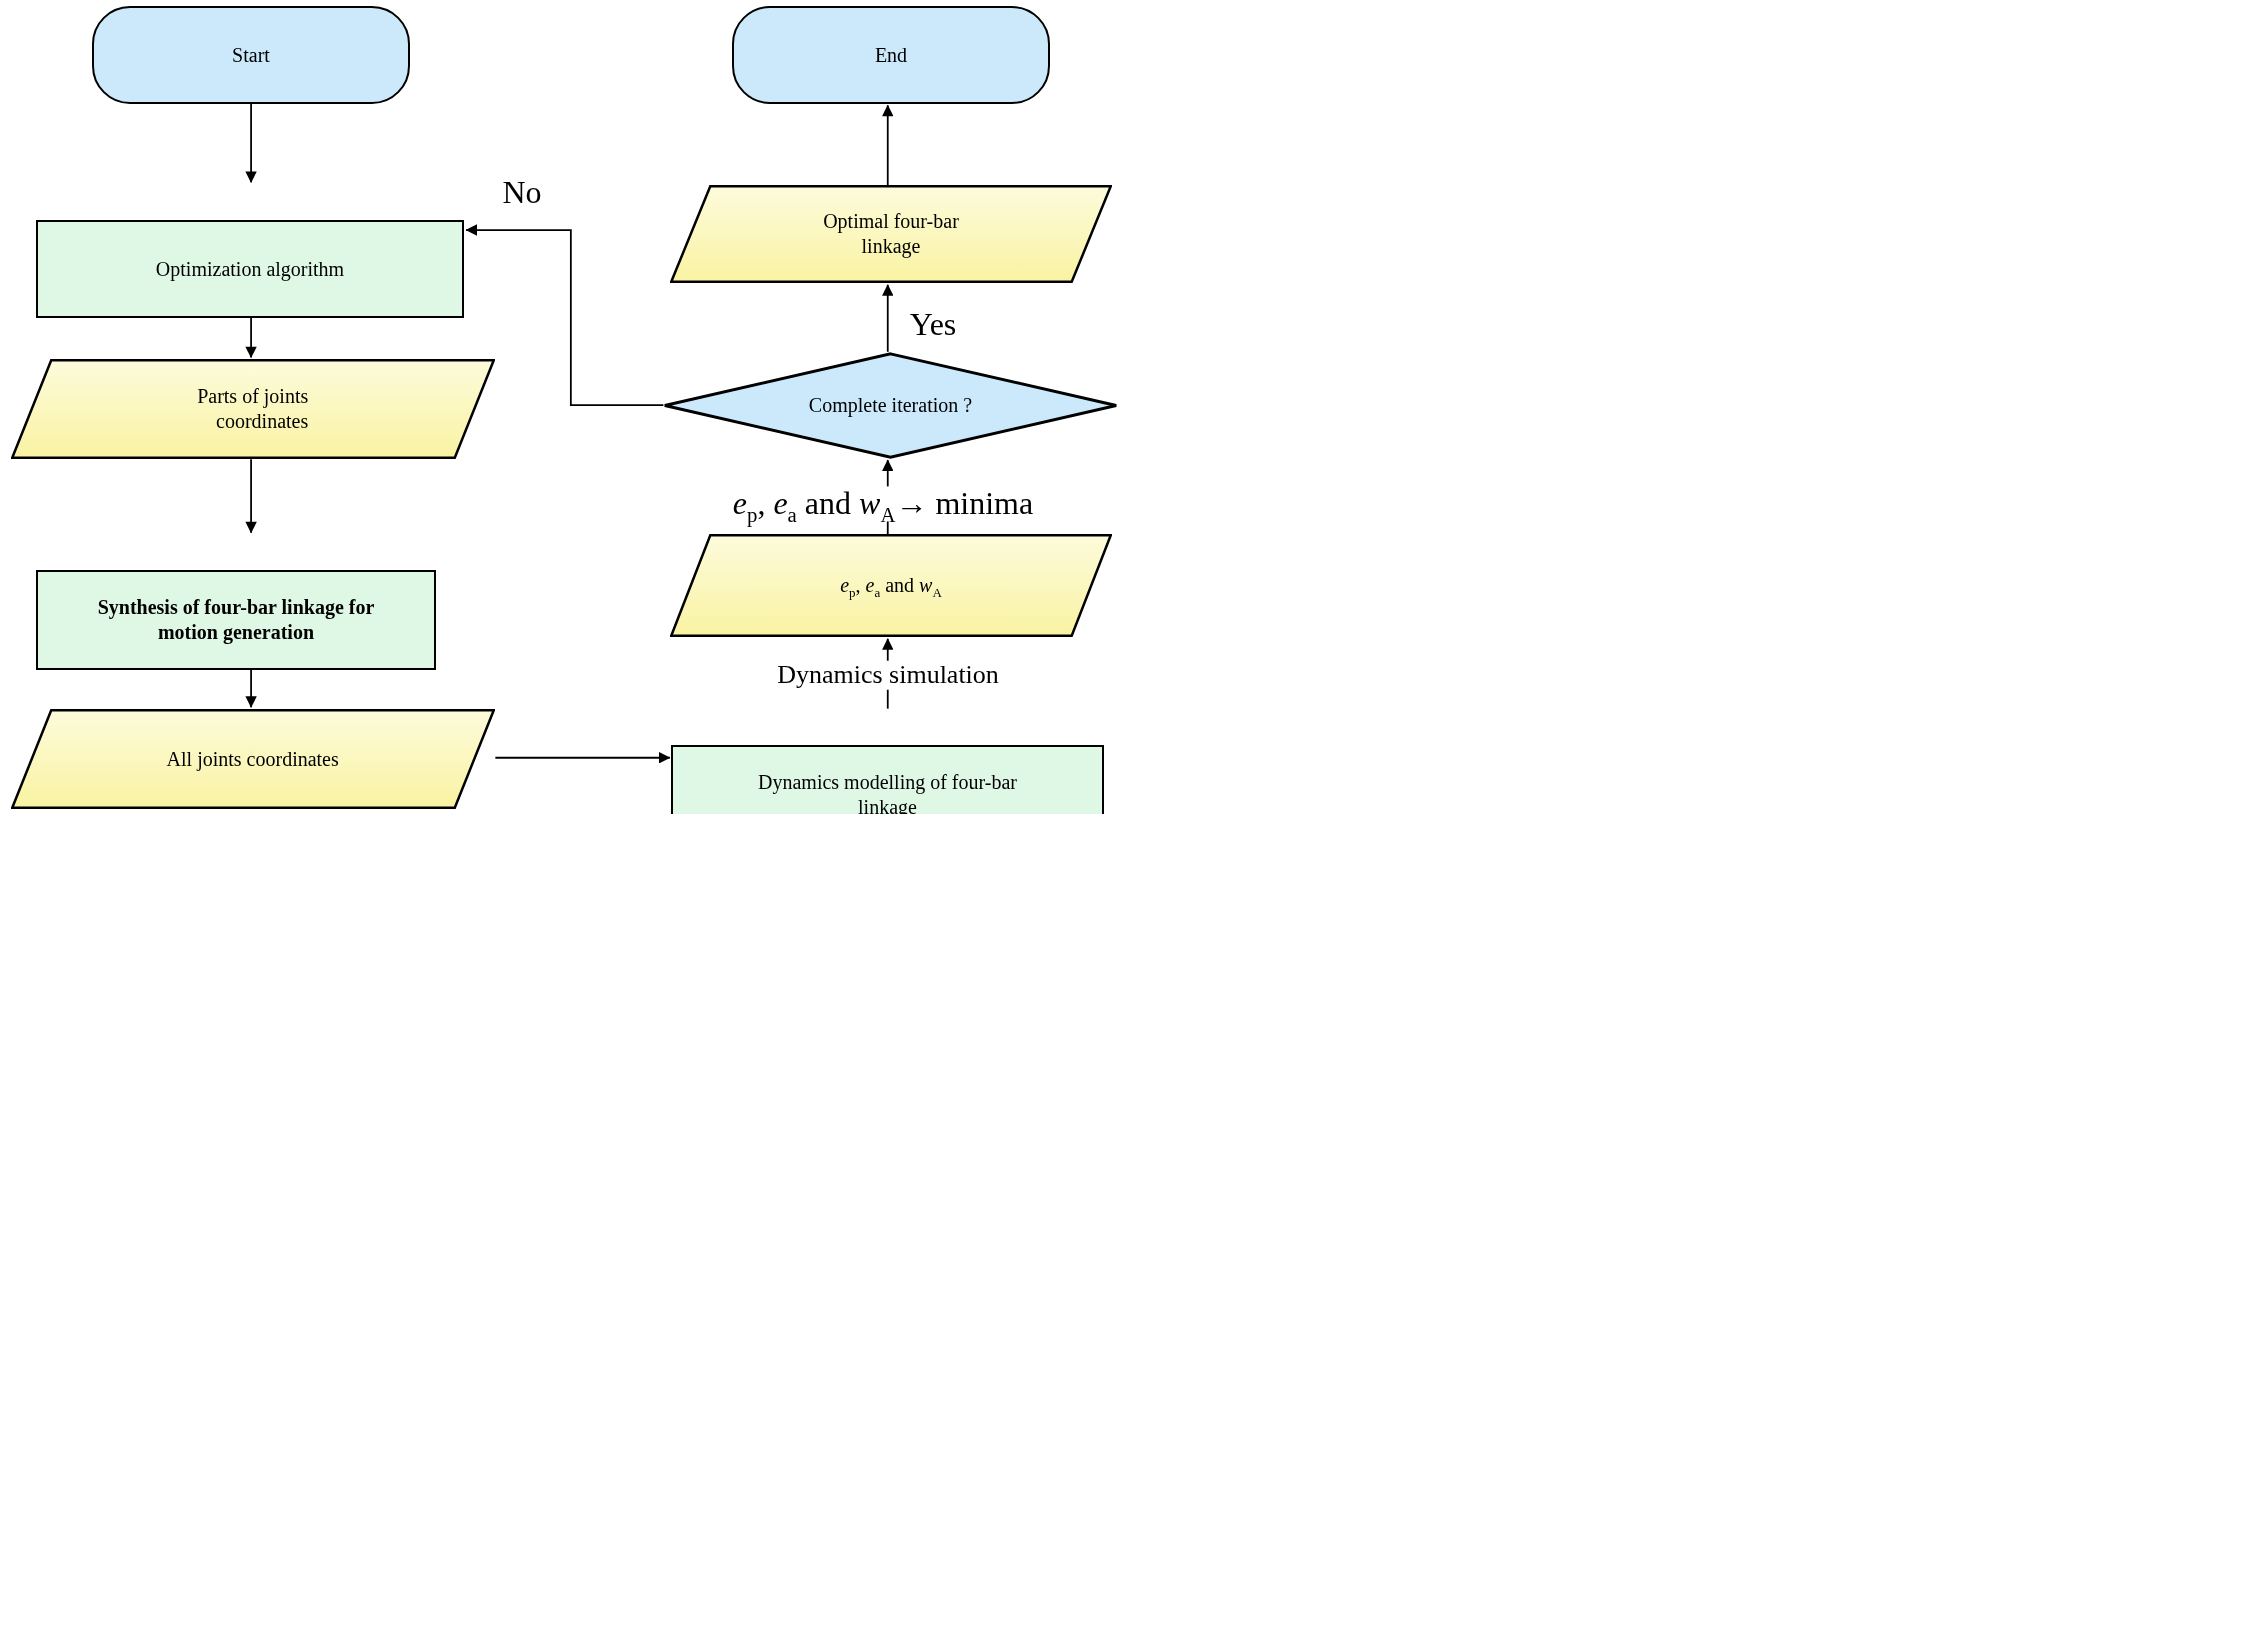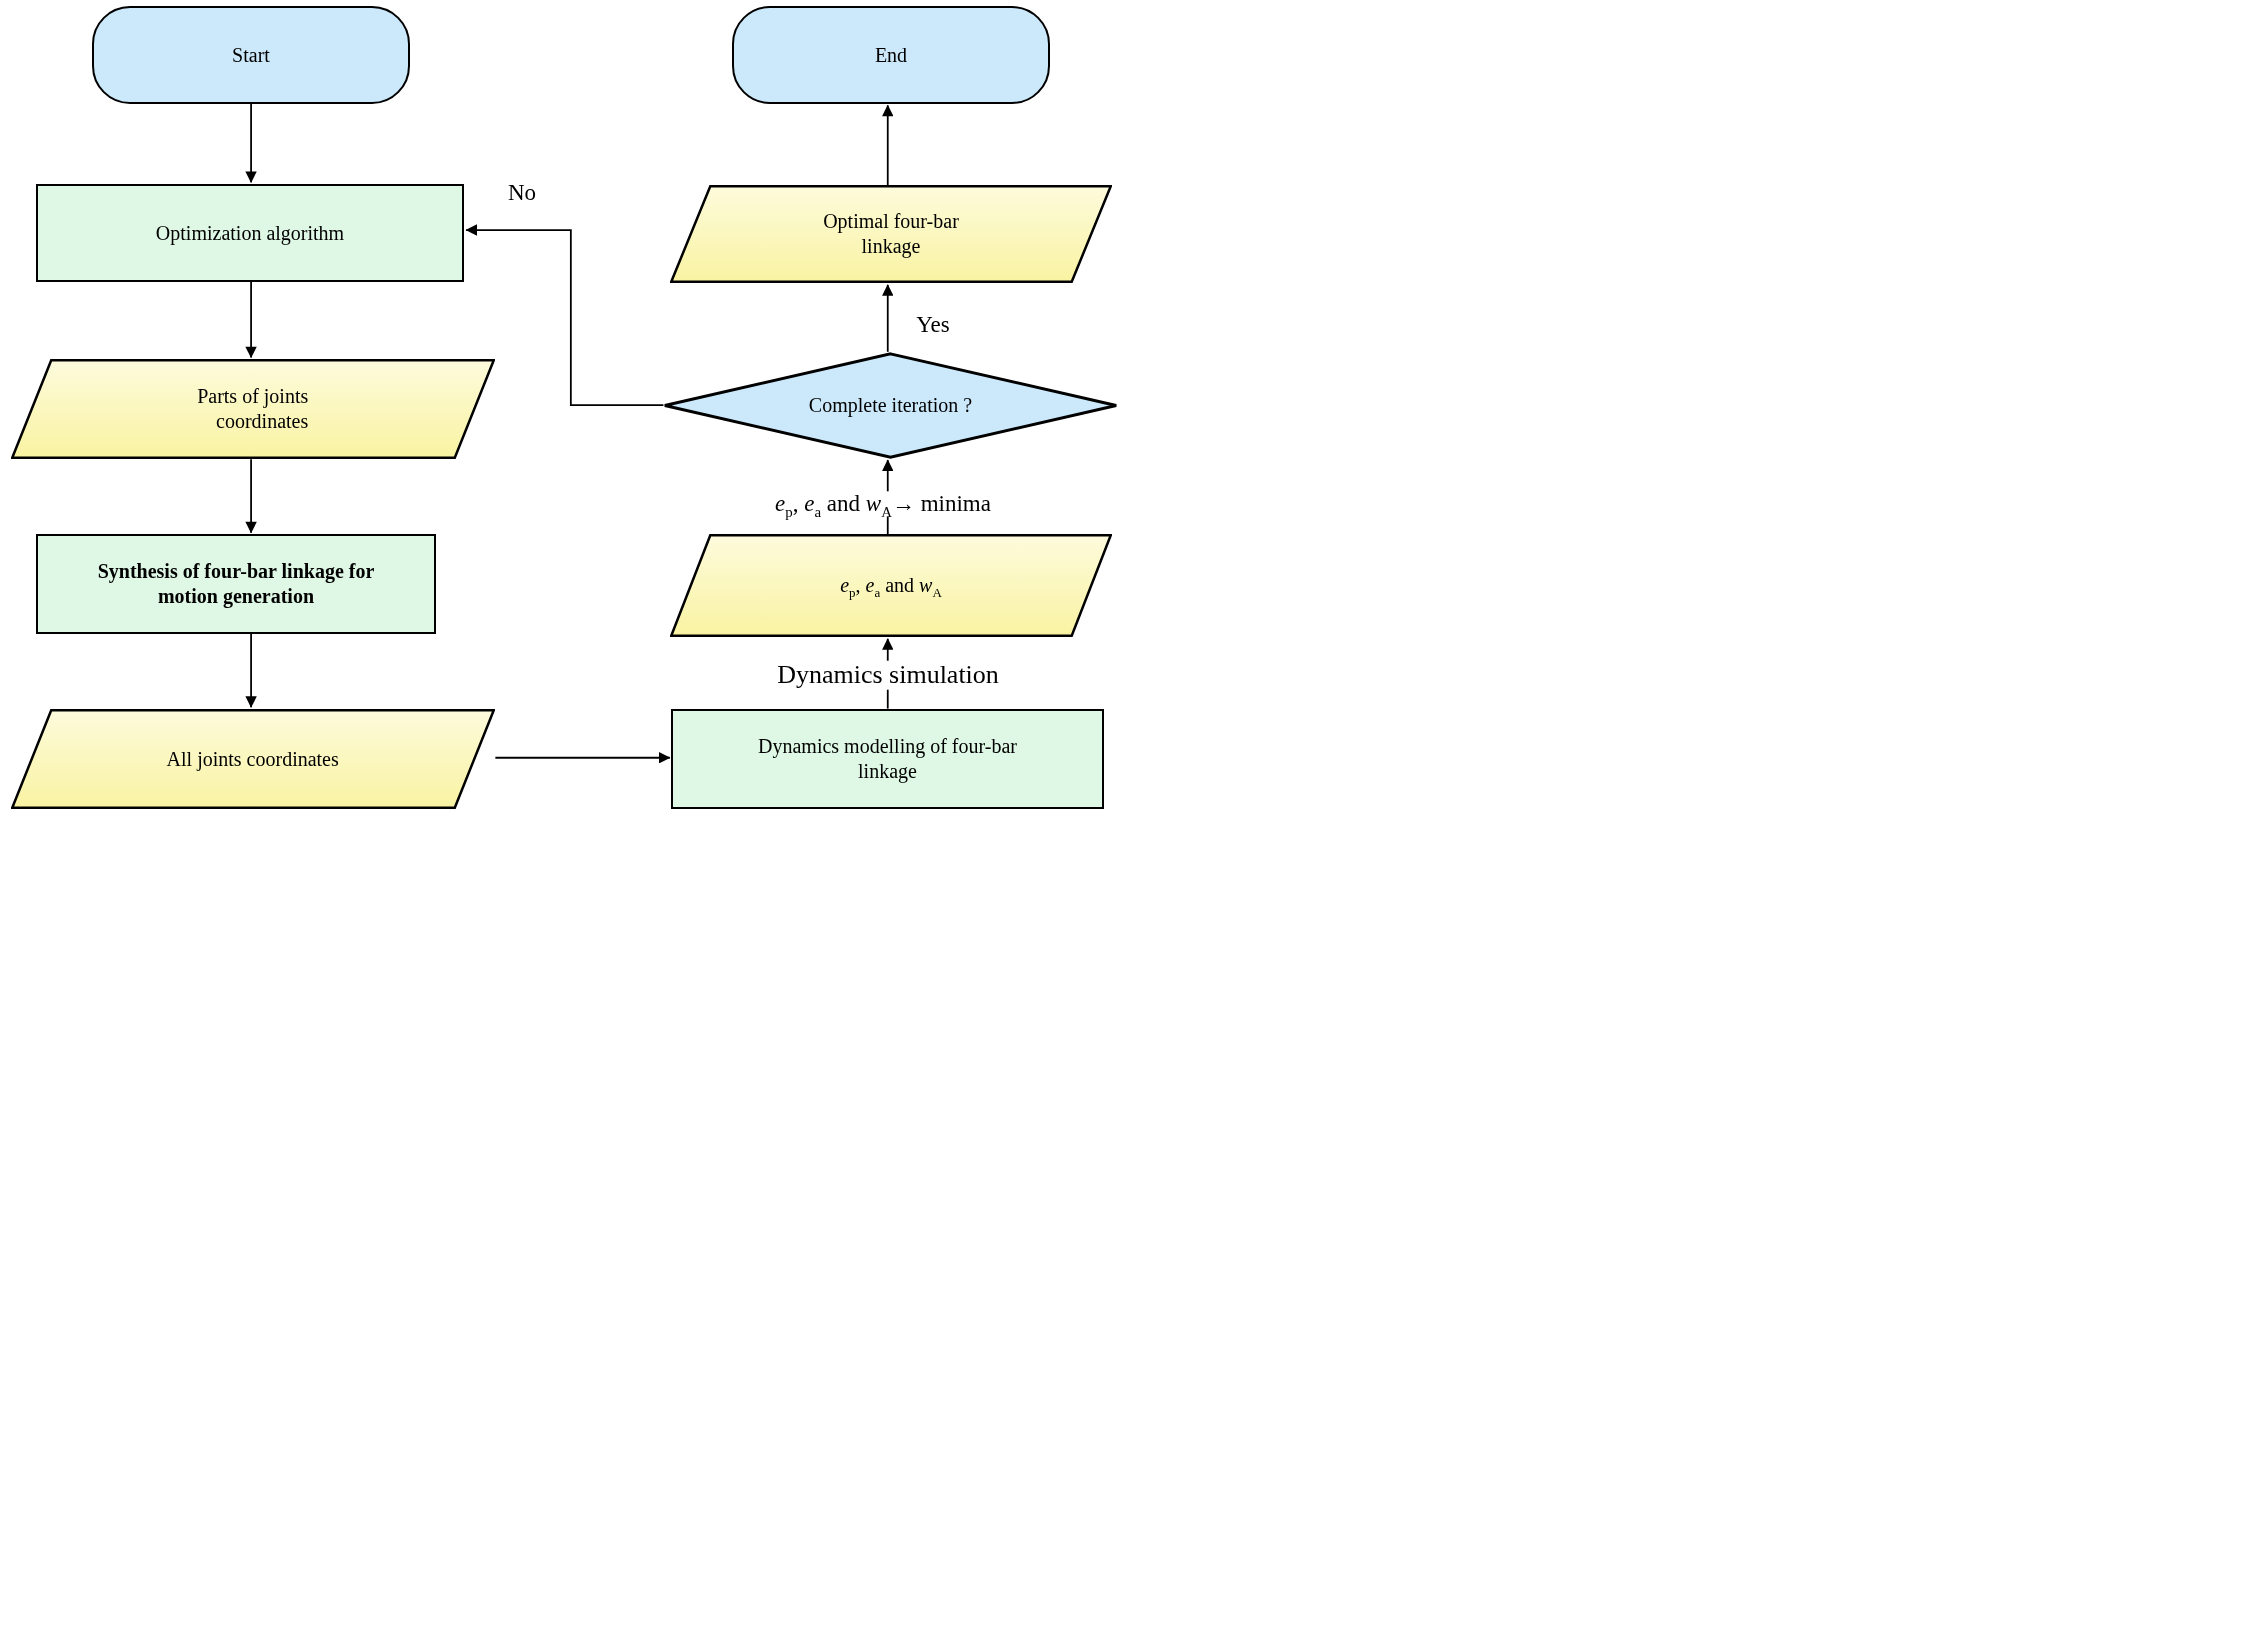--- a/index.html
+++ b/index.html
@@ -17,21 +17,21 @@
     left: 0; top: 0;
     width: 1131px; height: 814px;
     z-index: 1;
   }
   .edge-label {
     position: absolute;
     z-index: 2;
     background: #ffffff;
     padding: 0 5.7px;
     white-space: nowrap;
-    font-size: 23px;
+    font-size: 32px;
     line-height: 1.1;
     transform: translate(-50%, -50%);
   }
   .node {
     position: absolute;
     z-index: 3;
     display: flex;
     align-items: center;
     justify-content: center;
     text-align: center;
@@ -40,20 +40,21 @@
     box-sizing: border-box;
   }
   .pill {
     background: #cbe9fb;
     border: 2.1px solid #000;
     border-radius: 38px;
   }
   .rect {
     background: #dff8e5;
     border: 2.1px solid #000;
+    margin-top: 36px;
   }
   .io, .diamond { background: transparent; border: none; }
   .node .shape {
     position: absolute;
     left: 0; top: 0;
     width: 100%; height: 100%;
   }
   .node .txt { position: relative; z-index: 1; }
   .ln { display: block; }
   .it { font-style: italic; }

